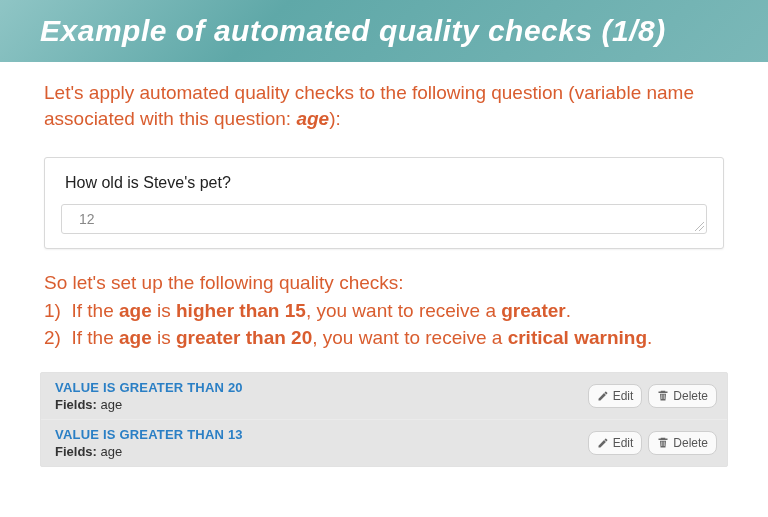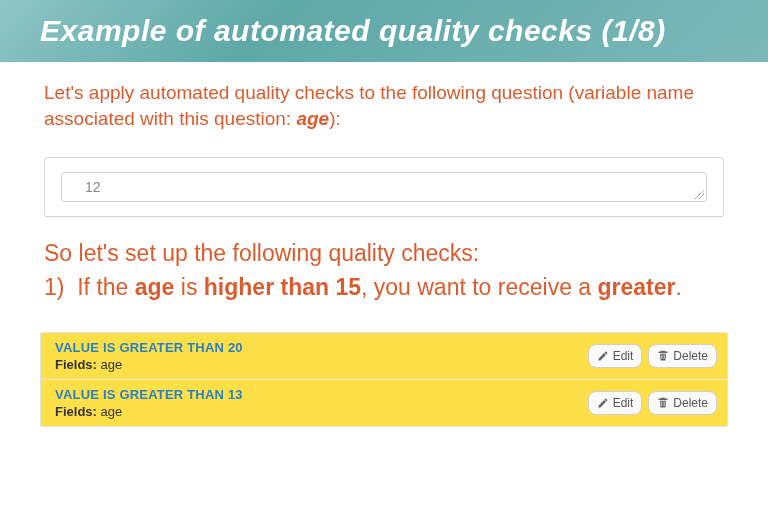--- a/index.html
+++ b/index.html
@@ -39,44 +39,44 @@
   .question-text {
     font-size: 16px;
     color: #222;
     padding: 2px 0 12px 4px;
   }
   .answer-area {
     position: relative;
     border: 1px solid #d6d6d6;
     border-radius: 3px;
     min-height: 30px;
-    padding: 6px 23px;
+    padding: 6px 17px;
     font-size: 14px;
     color: #888;
     background: #fff;
   }
   .answer-area .resize-handle {
     position: absolute;
     right: 2px; bottom: 2px;
     width: 10px; height: 10px;
     background:
       linear-gradient(135deg, transparent 0 50%, #bbb 50% 58%, transparent 58% 70%, #bbb 70% 78%, transparent 78%);
   }
   .rules {
     color: #d95d2f;
-    font-size: 23px;
+    font-size: 19px;
     line-height: 1.45;
     font-weight: 500;
-    margin-bottom: 28px;
+    margin-bottom: 20px;
   }
   .rules .b { font-weight: 800; }
   .checks {
     border: 1px solid #e2e2e2;
     border-radius: 2px;
-    background: #fde047;
+    background: #e5e5e5;
     margin: 0 -4px;
   }
   .check-row {
     display: flex;
     align-items: center;
     justify-content: space-between;
     padding: 7px 10px 7px 14px;
     border-bottom: 1px solid #ebebeb;
   }
   .check-row:last-child { border-bottom: none; }
@@ -115,30 +115,34 @@
   <span>Example of automated quality checks (1/8)</span>
 </div>
 
 <div class="content">
 
   <p class="intro">
     <span>Let's apply automated quality checks to the following question (variable name associated with this question: </span><span class="varname">age</span><span>):</span>
   </p>
 
   <div class="question-box">
+    <div class="question-text">How old is Steve's pet?</div>
     <div class="answer-area">
       <span>12</span>
       <span class="resize-handle"></span>
     </div>
   </div>
 
   <div class="rules">
     <div>So let's set up the following quality checks:</div>
     <div>
       <span>1)&nbsp;&nbsp;If the </span><span class="b">age</span><span> is </span><span class="b">higher than 15</span><span>, you want to receive a </span><span class="b">greater</span><span>.</span>
+    </div>
+    <div>
+      <span>2)&nbsp;&nbsp;If the </span><span class="b">age</span><span> is </span><span class="b">greater than 20</span><span>, you want to receive a </span><span class="b">critical warning</span><span>.</span>
     </div>
   </div>
 
   <div class="checks">
 
     <div class="check-row">
       <div class="check-left">
         <div class="check-title">VALUE IS GREATER THAN 20</div>
         <div class="check-fields">
           <span class="lbl">Fields:</span>

